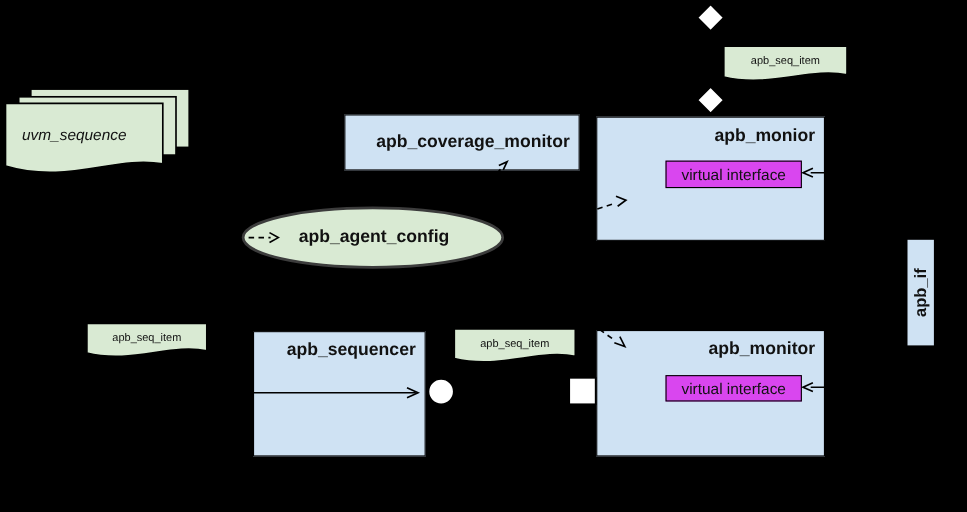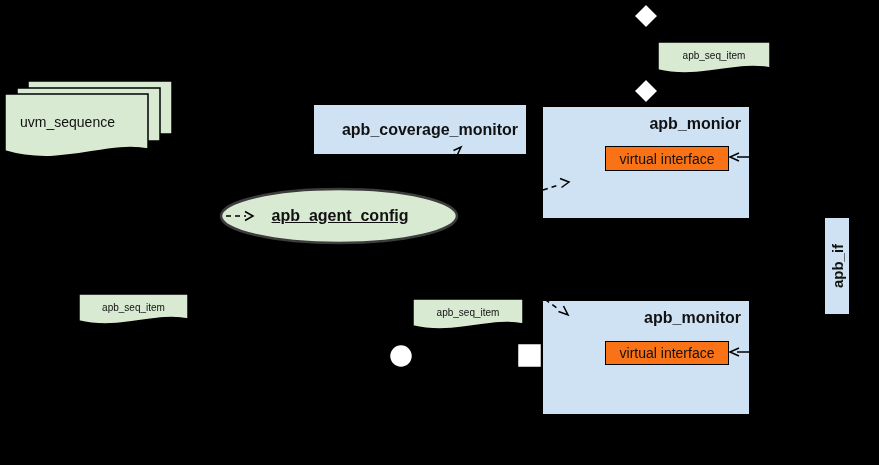--- a/index.html
+++ b/index.html
@@ -10,21 +10,21 @@
   .box{
     position:absolute;background:#cfe2f3;border:1px solid #000;
     box-sizing:border-box;z-index:1;display:flex;
   }
   .box .title{
     font-weight:bold;font-size:16px;color:#111;white-space:nowrap;
   }
   .title-topright{justify-content:flex-end;align-items:flex-start;padding:8px 8px 0 0;}
   .title-midright{justify-content:flex-end;align-items:center;padding-right:8px;}
   .vi-box{
-    position:absolute;background:#f97316;border:1.5px solid #000;
+    position:absolute;background:#d946ef;border:1.5px solid #000;
     box-sizing:border-box;z-index:2;display:flex;align-items:center;justify-content:center;
     font-size:14px;color:#111;
   }
   .apb-if-box{
     position:absolute;left:825px;top:218px;width:24px;height:96px;
     background:#cfe2f3;z-index:1;
   }
   .apb-if-box span{
     position:absolute;left:50%;top:50%;
     transform:translate(-50%,-50%) rotate(-90deg);
@@ -50,20 +50,23 @@
   </div>
 
   <div class="box title-topright" style="left:542px;top:106px;width:208px;height:113px;">
     <span class="title">apb_monior</span>
   </div>
 
   <div class="box title-topright" style="left:542px;top:300px;width:208px;height:115px;">
     <span class="title">apb_monitor</span>
   </div>
 
+  <div class="box title-topright" style="left:230px;top:301px;width:157px;height:114px;">
+    <span class="title">apb_sequencer</span>
+  </div>
 
   <div class="apb-if-box">
     <span>apb_if</span>
   </div>
 
   <div class="vi-box" style="left:605px;top:146px;width:124px;height:25px;">
     <span>virtual interface</span>
   </div>
   <div class="vi-box" style="left:605px;top:341px;width:124px;height:24px;">
     <span>virtual interface</span>
@@ -106,27 +109,27 @@
       <path d="M453.5 150.5 L461 147 L457.5 154.5"></path>
 
       <line x1="543" y1="190" x2="560" y2="184.5" stroke-dasharray="5 4"></line>
       <path d="M560 178.5 L569 182 L561.5 187.5"></path>
 
       <line x1="545" y1="299.5" x2="559" y2="309.5" stroke-dasharray="5 4"></line>
       <path d="M558.5 311.5 L568 315 L563.5 306"></path>
     </g>
   </svg>
 
-  <div class="note-text" style="left:5px;top:95px;width:125px;height:54px;font-size:14px;">
+  <div class="note-text" style="left:5px;top:95px;width:125px;height:54px;font-size:14px;font-style:italic;">
     <div>
       <div>uvm_sequence</div>
     </div>
   </div>
 
   <div class="note-text" style="left:658px;top:42px;width:112px;height:27px;">apb_seq_item</div>
 
   <div class="note-text" style="left:79px;top:294px;width:109px;height:26px;">apb_seq_item</div>
 
   <div class="note-text" style="left:413px;top:299px;width:110px;height:26px;">apb_seq_item</div>
 
-  <div class="ellipse-label" style="left:240px;top:197px;width:200px;height:38px;text-decoration:underline;">apb_agent_config</div>
+  <div class="ellipse-label" style="left:240px;top:197px;width:200px;height:38px;">apb_agent_config</div>
 
 </div>
 
 </body></html>

